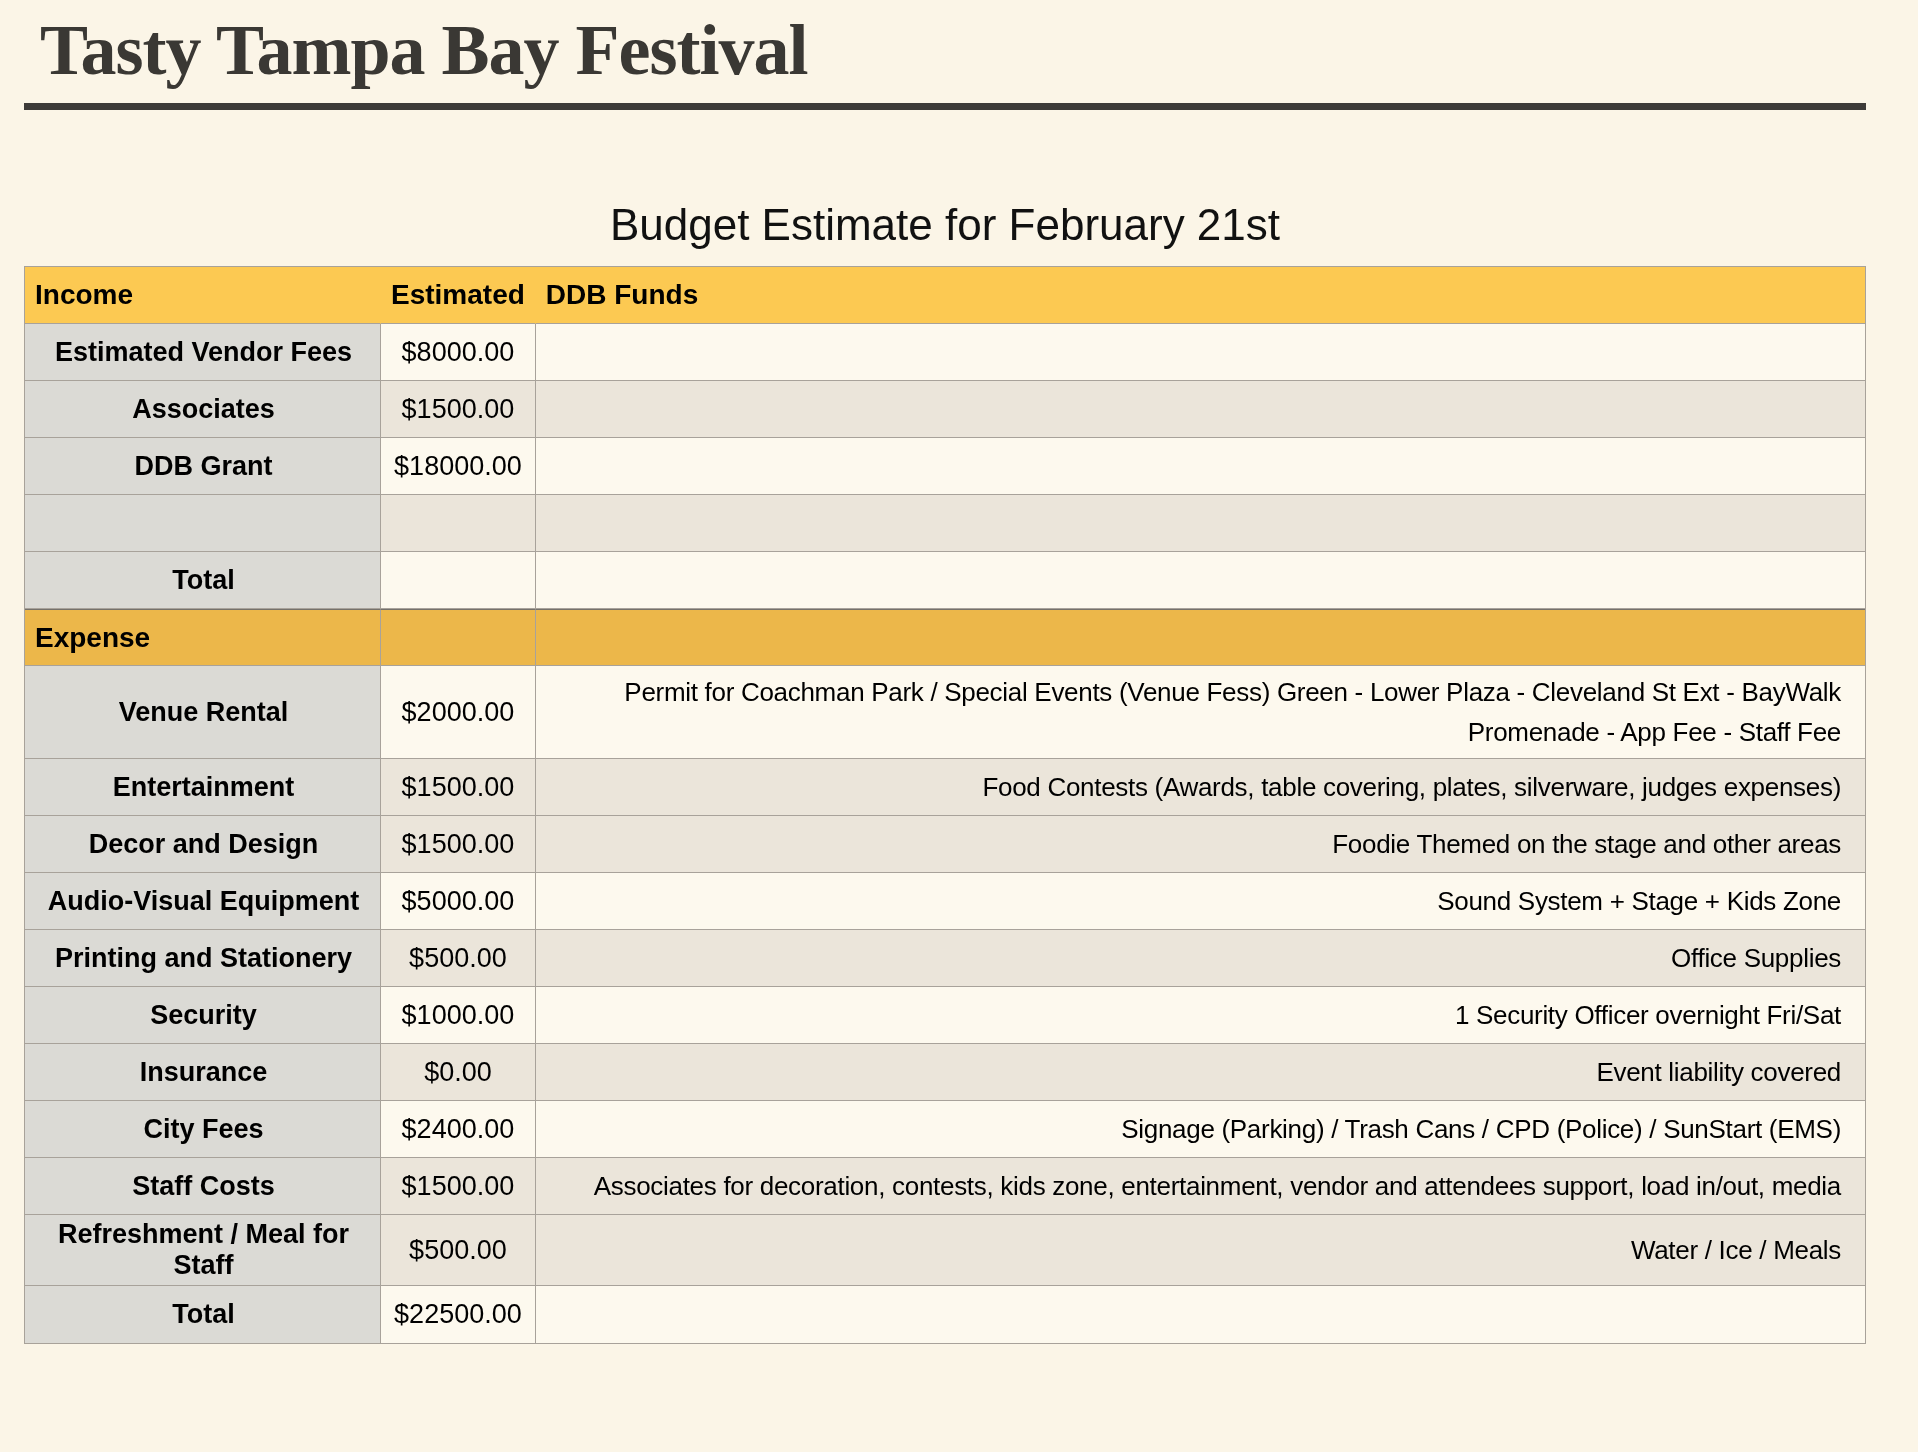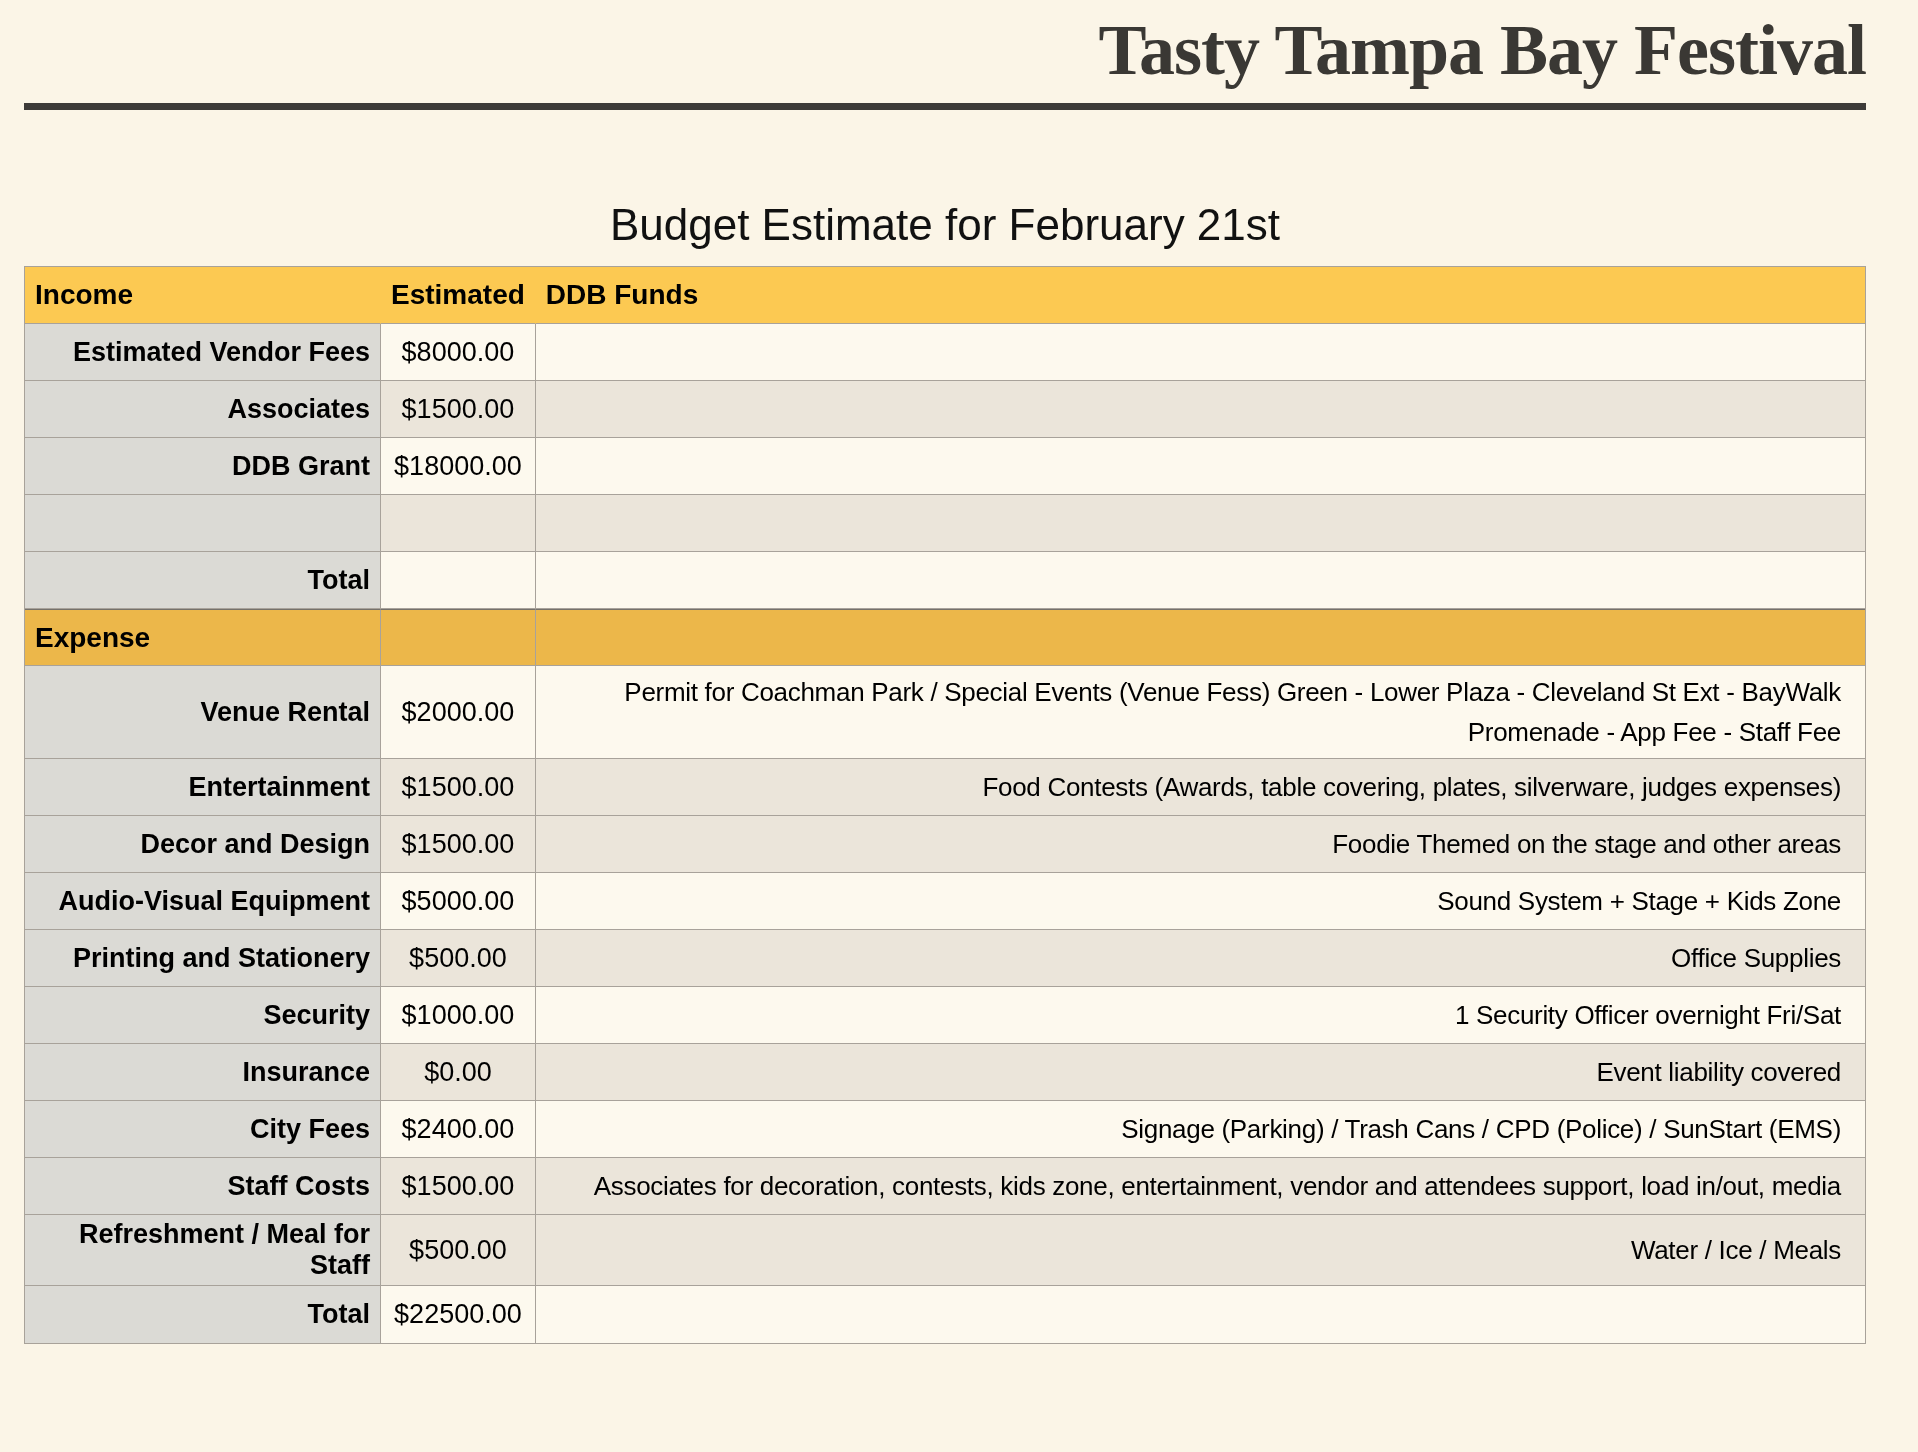--- a/index.html
+++ b/index.html
@@ -14,21 +14,20 @@
   .page { padding: 0 52px 0 24px; }
 
   .page-title {
     margin: 0; padding: 10px 0 0 16px;
     font-family: "Liberation Serif", "DejaVu Serif", serif;
     font-weight: 700;
     font-size: 72px;
     line-height: 80px;
     letter-spacing: -1px;
     color: #3a3834;
-    text-align: right;
   }
   .title-rule {
     height: 7px;
     background: #3d3b38;
     margin-top: 13px;
   }
 
   .caption {
     margin: 90px 0 16px 0;
     text-align: center;
@@ -52,21 +51,21 @@
     border-bottom: 1px solid #a8a29a;
     padding: 4px 10px;
     vertical-align: middle;
   }
   td:last-child { border-right: none; }
   tr:last-child td { border-bottom: none; }
 
   td.lbl {
     background: #dbdad5;
     font-weight: 700;
-    text-align: right;
+    text-align: center;
     padding-left: 12px;
   }
   td.amt { text-align: center; margin-left: 8px; }
   td.note {
     text-align: right;
     font-size: 26px;
     letter-spacing: -0.3px;
     line-height: 40px;
     padding: 6px 24px;
   }

